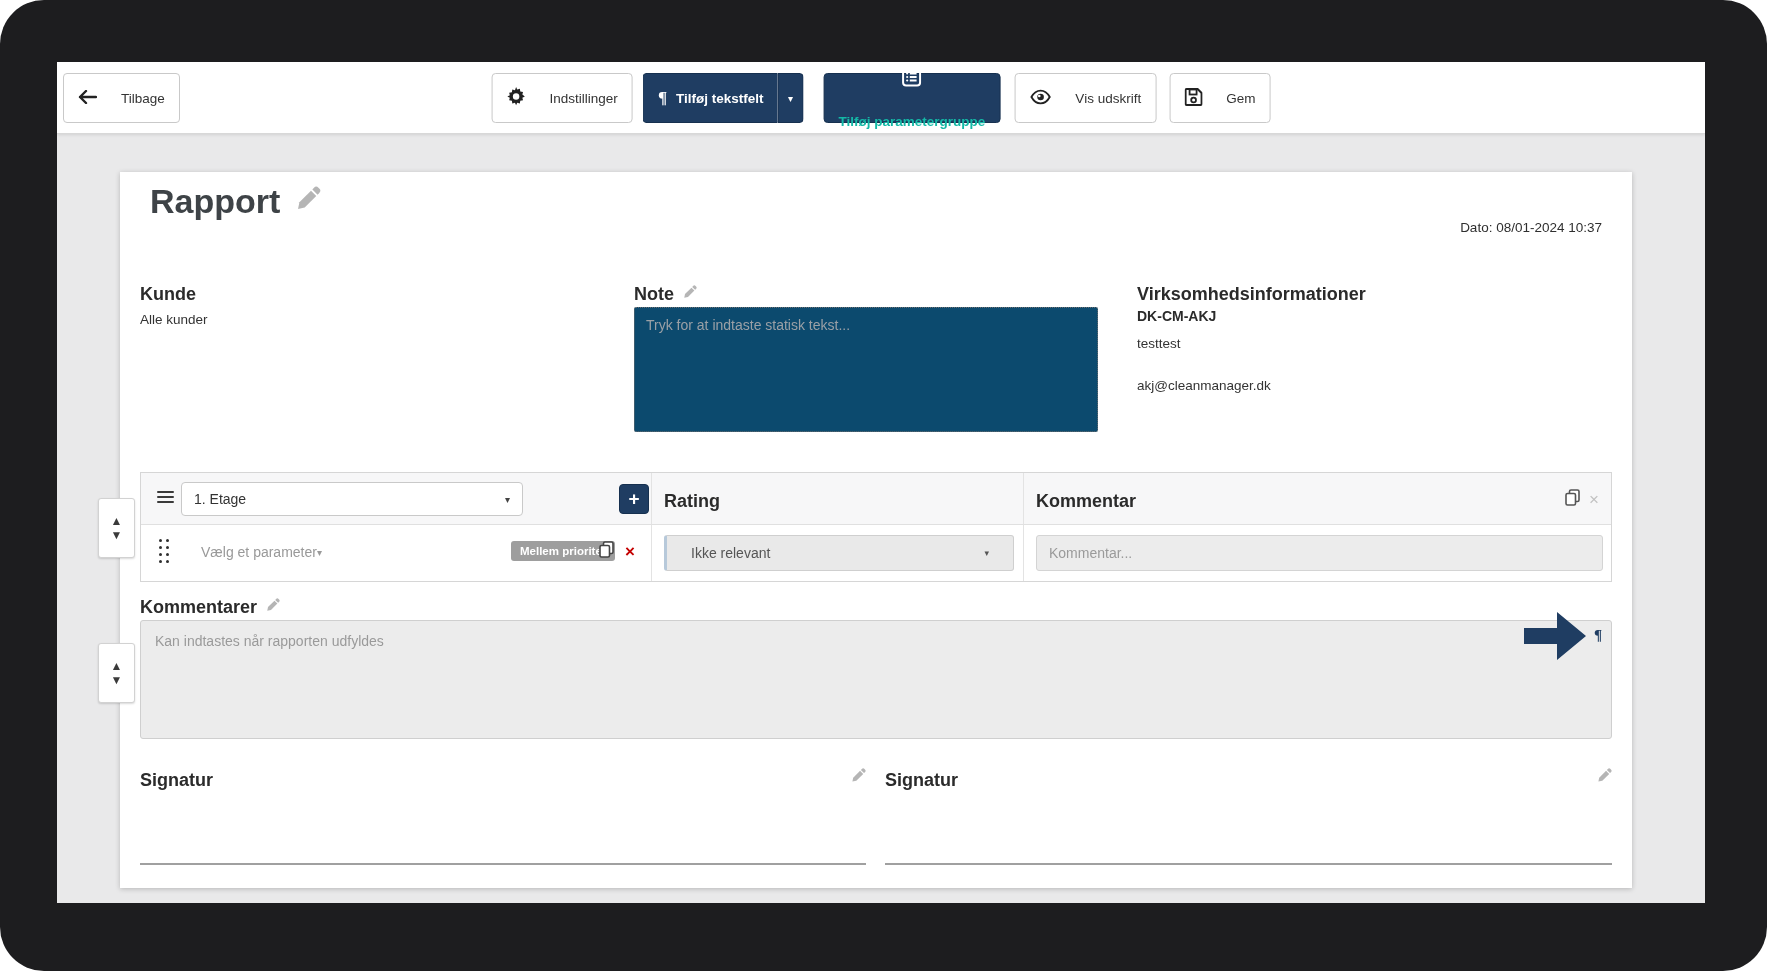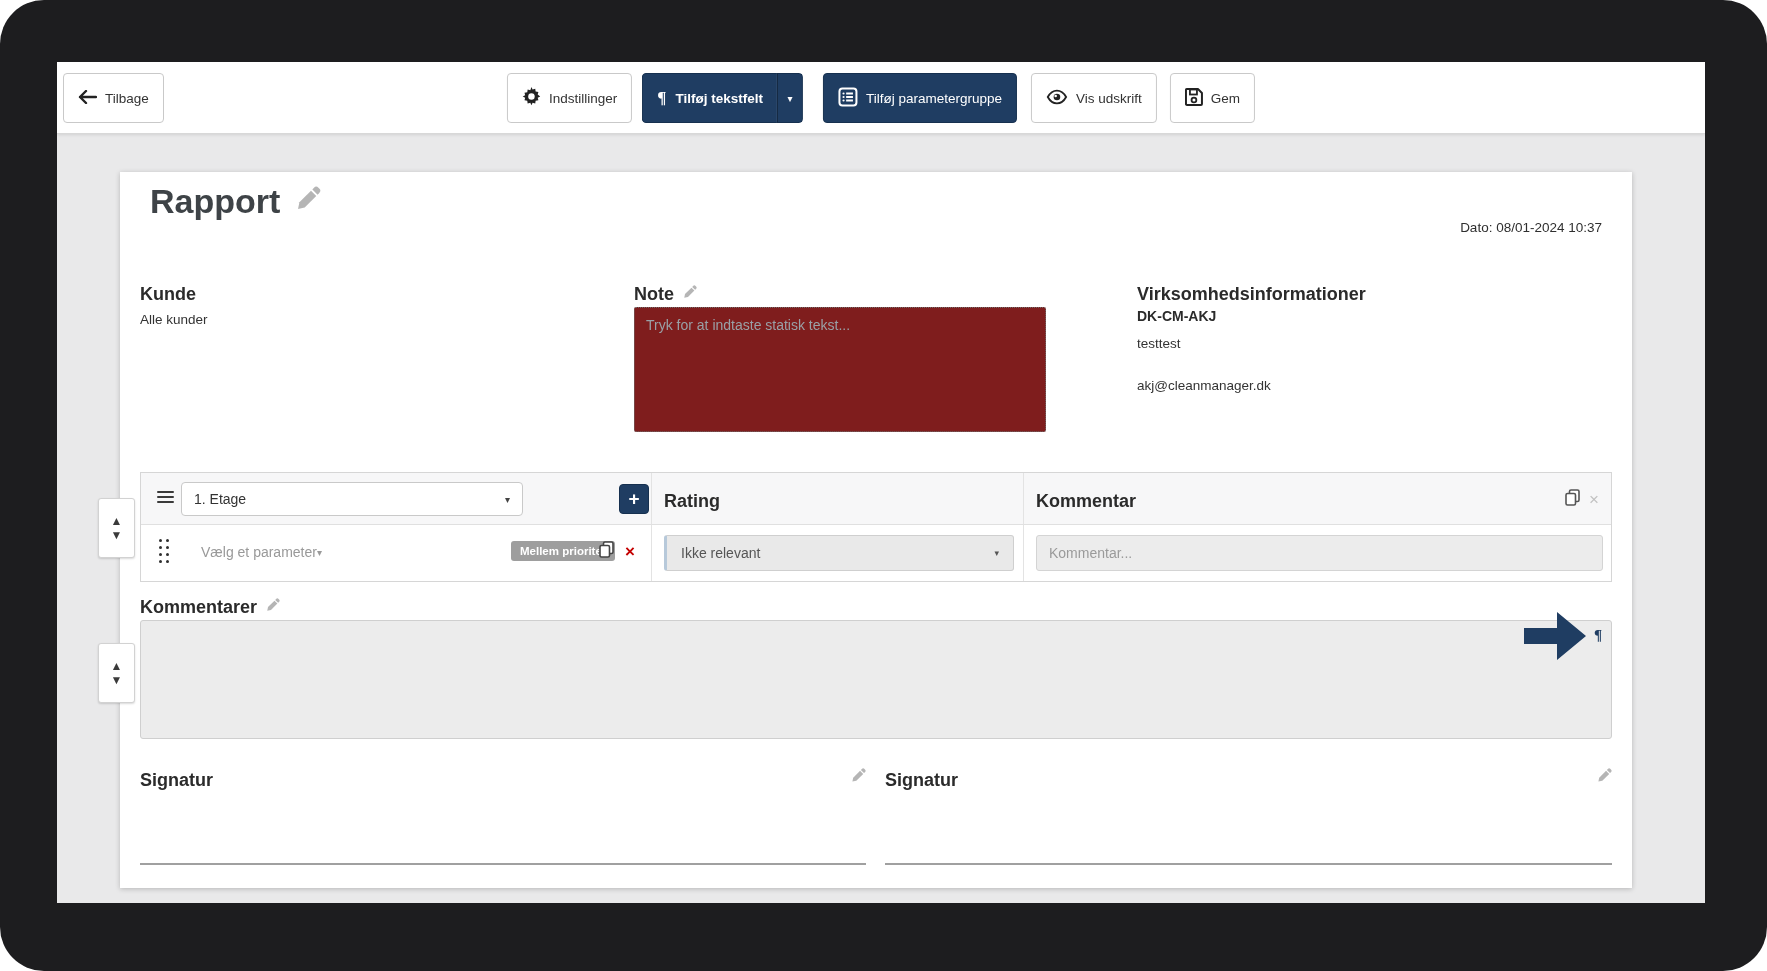--- a/index.html
+++ b/index.html
@@ -10,25 +10,25 @@
   .frame { position:absolute; inset:0; background:#1d1d1f; border-radius:44px; }
 
   
   .window { position:absolute; left:57px; top:62px; width:1648px; height:841px; background:#e9e9ea; overflow:hidden; }
 
   
   .topbar { position:absolute; top:0; left:0; right:0; height:72px; background:#ffffff;
             border-bottom:1px solid #d8d8d8; box-shadow:0 1px 3px rgba(0,0,0,.10); z-index:5; }
   .btn { display:inline-flex; align-items:center; justify-content:center; height:50px;
          border:1px solid #c9c9c9; border-radius:4px; background:#fff; color:#333;
-         font-size:13.5px; padding:0 14px; gap:8px; cursor:pointer; white-space:nowrap; }
+         font-size:13.5px; padding:0 14px; gap:24px; cursor:pointer; white-space:nowrap; }
   .btn svg { flex:0 0 auto; }
   .btn-back { position:absolute; left:6px; top:11px; }
   .center-group { position:absolute; left:50%; top:11px; transform:translateX(-50%); display:flex; align-items:center; }
-  .btn-navy { background:#1f3d62; border-color:#16304f; color:#ffffff; font-weight:400; }
+  .btn-navy { background:#1f3d62; border-color:#16304f; color:#14b8a6; font-weight:700;flex-direction:column; }
   .split { display:inline-flex; align-items:stretch; height:50px; border-radius:4px; overflow:hidden; }
   .split .main { display:inline-flex; align-items:center; gap:9px; padding:0 14px; background:#1f3d62; border:1px solid #16304f; border-right:none; border-radius:4px 0 0 4px; color:#fff; font-size:13.5px; font-weight:600; cursor:pointer; }
   .split .caret-part { display:inline-flex; align-items:center; justify-content:center; width:26px; background:#1f3d62; border:1px solid #16304f; border-left:1px solid rgba(0,0,0,.35); border-radius:0 4px 4px 0; color:#fff; font-size:10px; cursor:pointer; }
   .pilcrow-white { color:#fff; font-size:17px; font-weight:bold; font-family:"Liberation Serif", serif; }
   .mr10{margin-right:10px;text-align:right;} .mr20{margin-right:20px;} .mr14{margin-right:14px;} .mr13{margin-right:13px;}
 
   
   .card { position:absolute; left:63px; top:110px; width:1512px; height:716px; background:#fff;
           box-shadow:0 1px 5px rgba(0,0,0,.22); }
 
@@ -37,22 +37,22 @@
   .date { position:absolute; right:30px; top:48px; font-size:13.5px; color:#2f2f2f; }
 
   .lbl { font-size:18px; font-weight:bold; color:#2b2b2b; }
   .val { font-size:13.5px; color:#333; }
 
   .kunde-label { position:absolute; left:20px; top:112px; }
   .kunde-value { position:absolute; left:20px; top:140px; }
 
   .note-block { position:absolute; left:514px; top:112px; width:484px; }
   .note-head { display:flex; align-items:center; gap:8px; }
-  .note-box { position:absolute; top:23px; left:0; width:412px; height:125px;
-              border:1px dotted #6f6f6f; border-radius:2px; background:#7f1d1d; cursor:text; }
+  .note-box { position:absolute; top:23px; left:0; width:464px; height:125px;
+              border:1px dotted #6f6f6f; border-radius:2px; background:#0c4a6e; cursor:text; }
   .note-ph { padding:9px 11px; font-size:14px; color:#9aa0a6; }
 
   .company { position:absolute; left:1017px; top:112px; width:420px; }
   .company .code { position:absolute; top:24px; font-size:14px; font-weight:bold; color:#2b2b2b; }
   .company .name { position:absolute; top:52px; font-size:13.5px; color:#333; }
   .company .email { position:absolute; top:94px; font-size:13.5px; color:#333; }
 
   
   .ptable { position:absolute; left:20px; top:300px; width:1472px; border:1px solid #d6d6d6; background:#737373; }
   .pt-header { position:relative; height:52px; background:#f7f7f8; border-bottom:1px solid #e0e0e0; }
@@ -84,21 +84,21 @@
                        display:flex; align-items:center; cursor:pointer; }
   .param-placeholder .caret { font-size:10px; color:#9a9a9a; }
 
   .badge { position:absolute; left:370px; top:16px; background:#9e9e9e; color:#fff; font-size:11.5px;
            font-weight:bold; padding:4px 9px; border-radius:3px; }
   .row-icons { position:absolute; left:458px; top:16px; display:flex; align-items:center; gap:11px; }
   .x-red { font-size:17px; font-weight:bold; color:#c40000; cursor:pointer; line-height:1; }
 
   .rating-select { position:absolute; left:523px; top:10px; width:350px; height:36px; background:#e9e9e9;
                    border:1px solid #cfcfcf; border-left:3px solid #b7c9da; border-radius:3px;
-                   display:flex; align-items:center; padding:0 14px; font-size:14px; color:#555; cursor:pointer; }
+                   display:flex; align-items:center; padding:0 24px; font-size:14px; color:#555; cursor:pointer; }
   .rating-select .caret { margin-left:auto; font-size:9px; color:#555; }
 
   .comment-input { position:absolute; left:895px; top:10px; width:567px; height:36px; background:#ececec;
                    border:1px solid #d4d4d4; border-radius:3px; padding:0 12px; font-size:14px; color:#333;
                    font-family:"Liberation Sans", sans-serif; }
   .comment-input::placeholder { color:#9a9a9a; }
 
   
   .kommentarer-head { position:absolute; left:20px; top:425px; display:flex; align-items:center; gap:8px; }
   .kommentarer-box { position:absolute; left:20px; top:448px; width:1472px; height:119px; background:#ececec;
@@ -314,20 +314,21 @@
       <div class="kommentarer-head">
         <span class="lbl">Kommentarer</span>
         <span class="pencil-gray">
           <svg width="15" height="15" viewBox="0 0 20 20">
               <path fill="#b5b5b5" d="M14.8 1.3 a2.3 2.3 0 0 1 3.3 0 l.6 .6 a2.3 2.3 0 0 1 0 3.3 l-1.2 1.2 -3.9-3.9z"></path>
               <path fill="#b5b5b5" d="M12.6 3.5 l3.9 3.9 -8.6 8.6 -4.9 1 1-4.9z"></path>
             </svg>
         </span>
       </div>
       <div class="kommentarer-box">
+        <div class="kommentarer-ph">Kan indtastes når rapporten udfyldes</div>
         <div class="box-pilcrow">¶</div>
       </div>
       <div class="anno-arrow">
         <svg width="62" height="48" viewBox="0 0 62 48">
             <path d="M0 16 H33 V0 L62 24 L33 48 V32 H0 Z" fill="#1f3d62"></path>
           </svg>
       </div>
 
       <div class="sig sig-left">
         <span class="lbl">Signatur</span>

